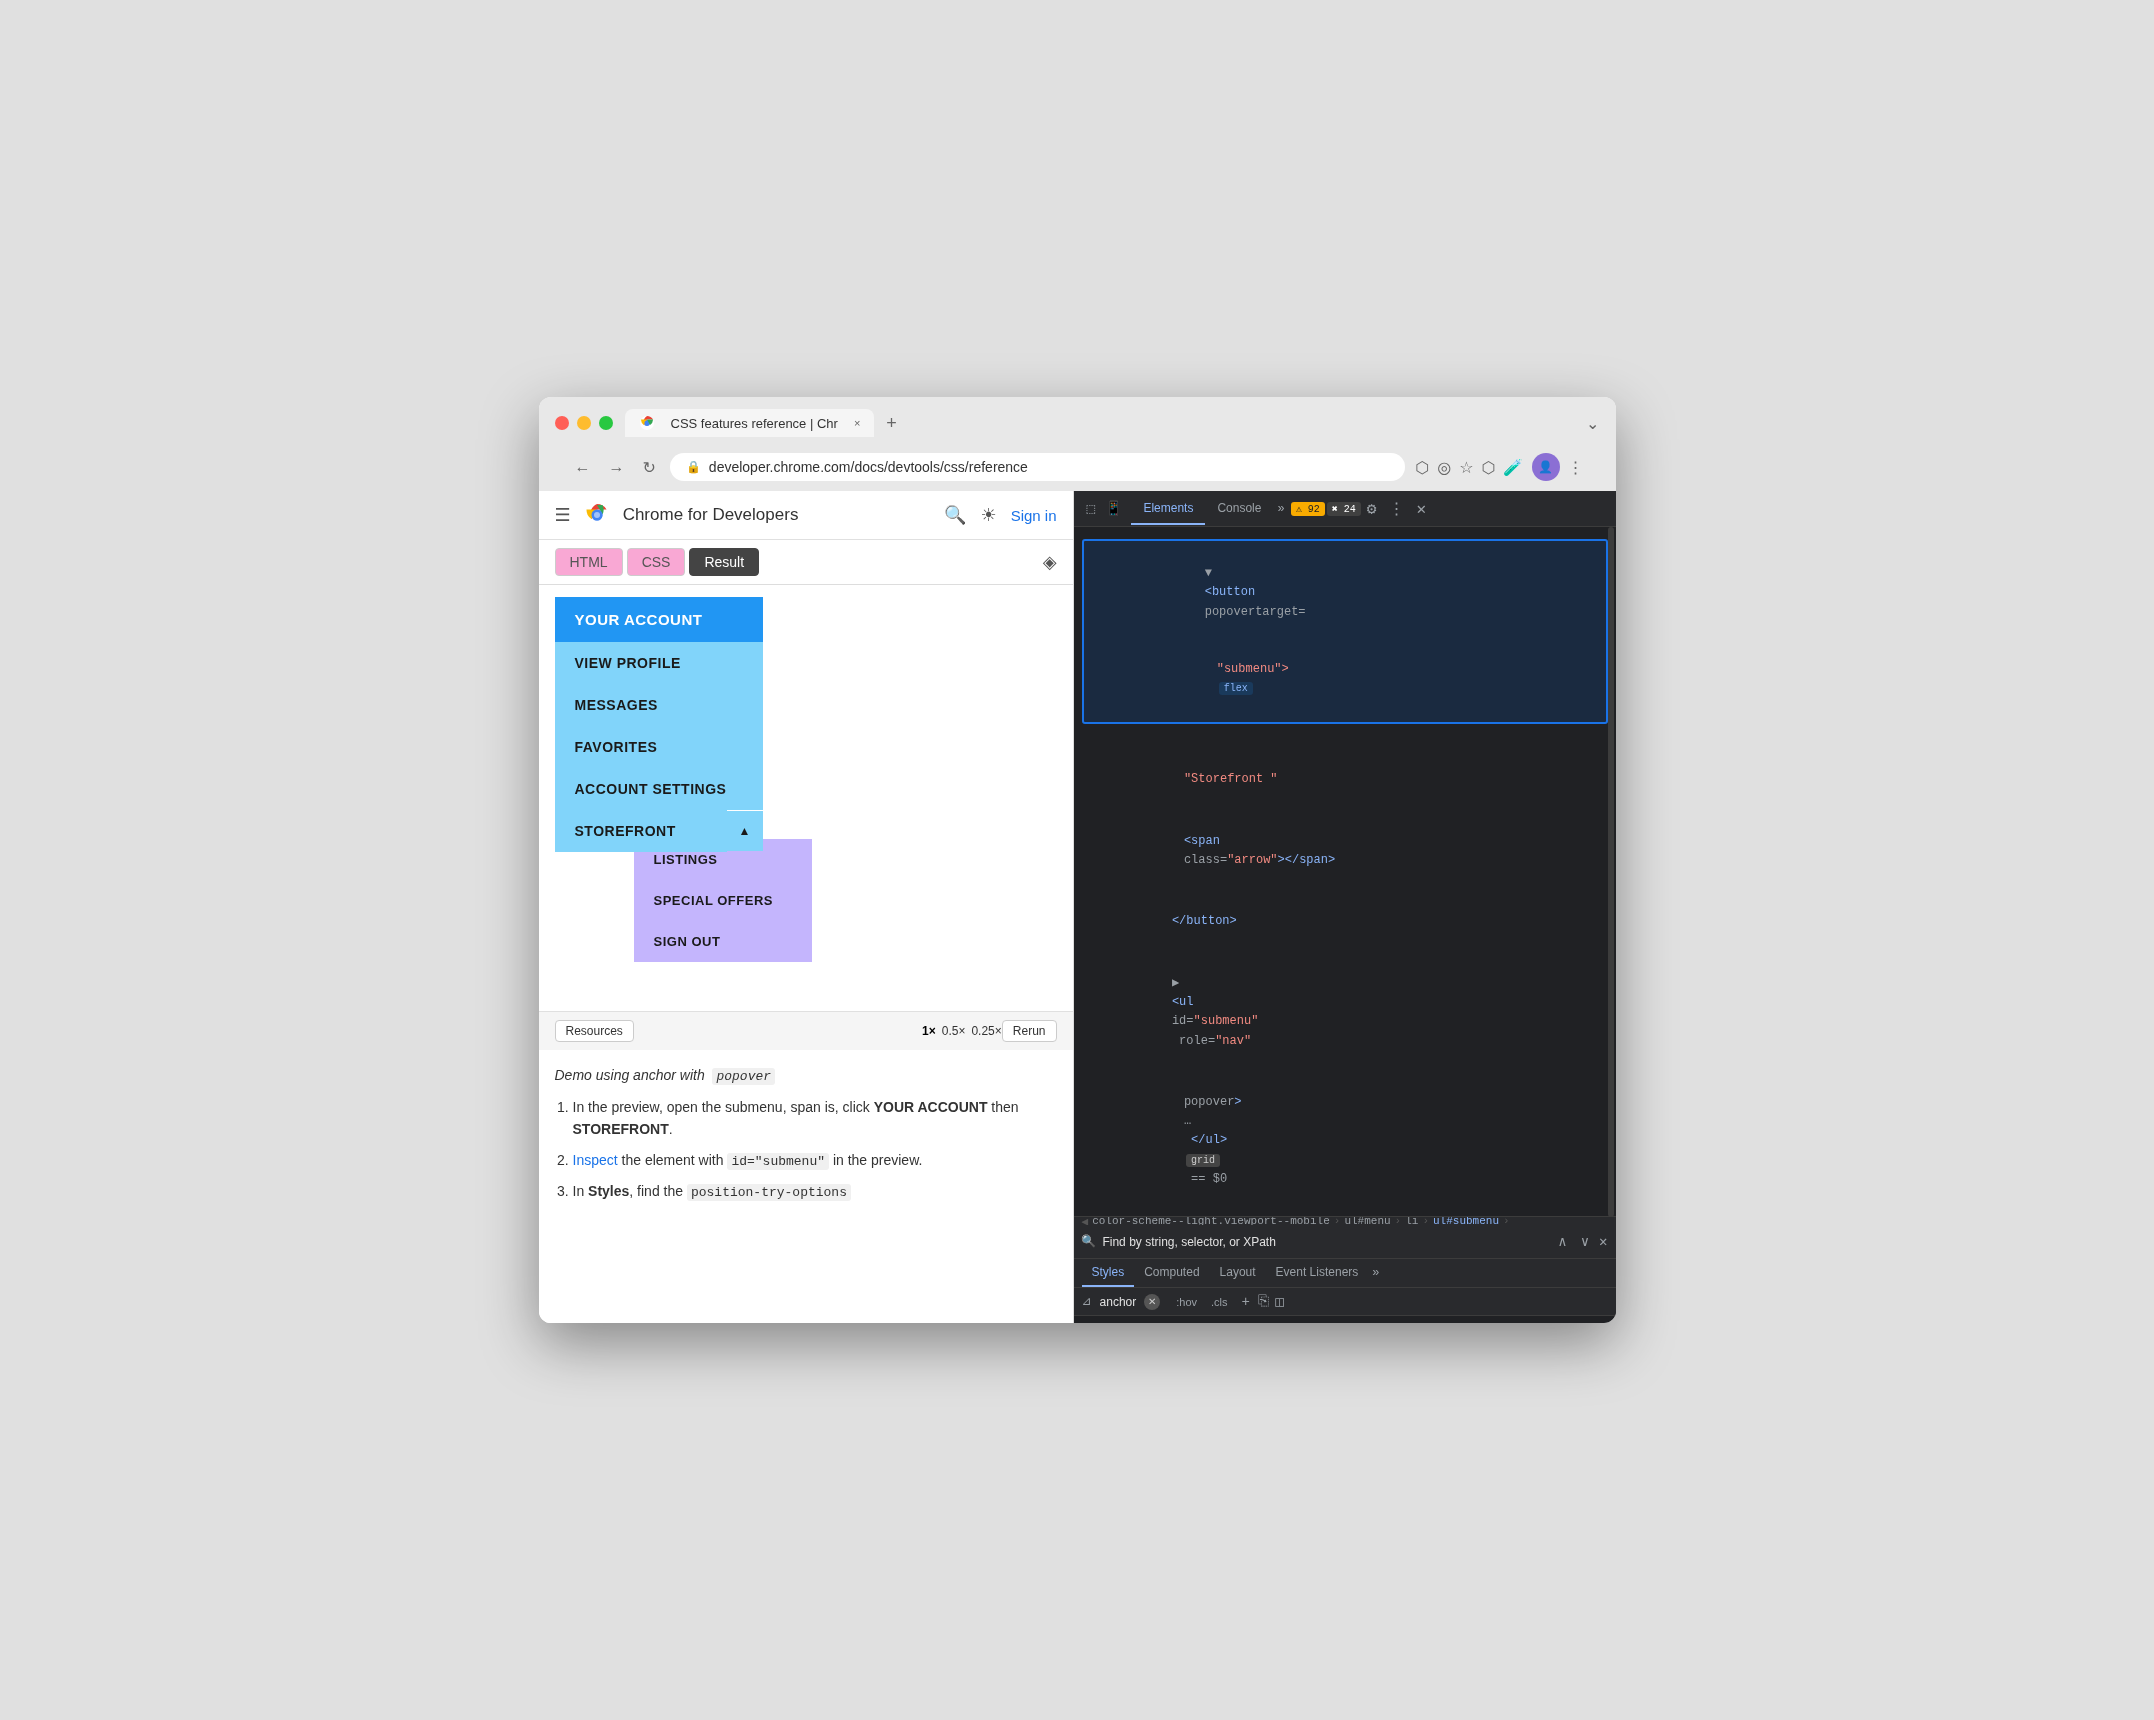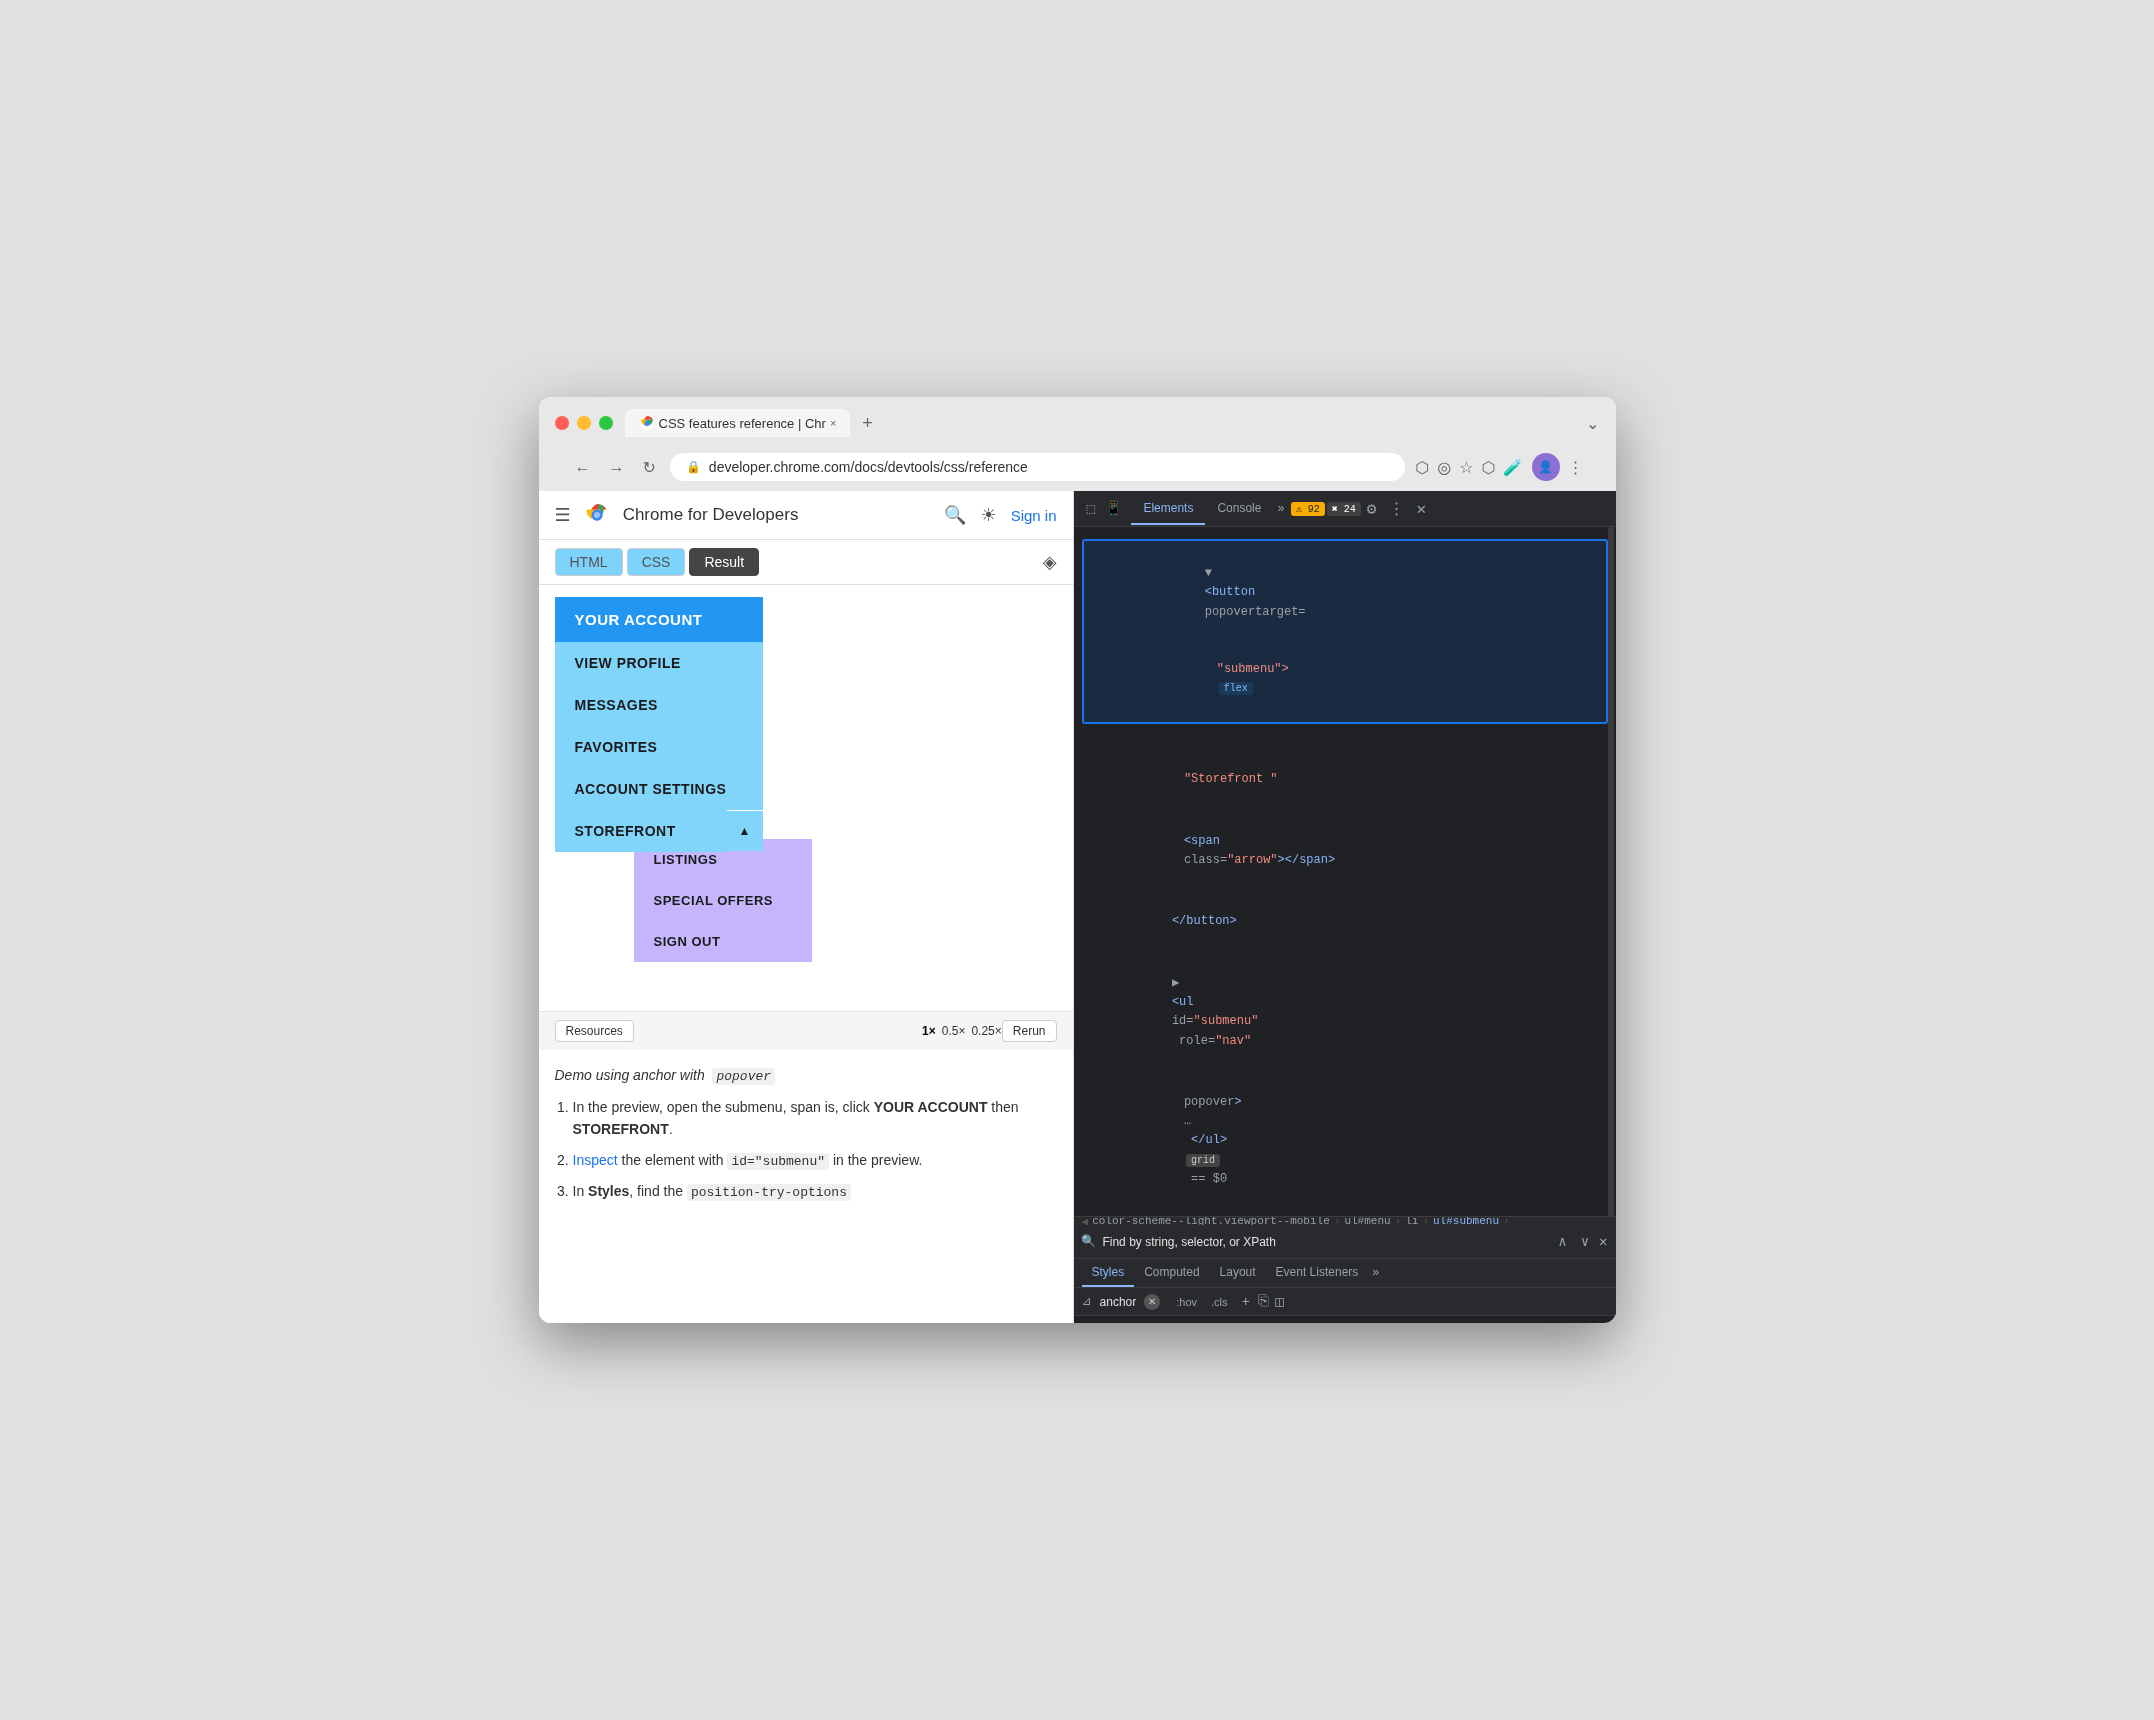--- a/index.html
+++ b/index.html
@@ -56,21 +56,21 @@
       flex: 1;
       gap: 4px;
     }
 
     .tab {
       background: #d0d0d0;
       border-radius: 8px 8px 0 0;
       padding: 6px 14px;
       display: flex;
       align-items: center;
-      gap: 4px;
+      gap: 16px;
       font-size: 13px;
       color: #333;
       cursor: pointer;
     }
 
     .tab.active {
       background: #f5f5f5;
     }
 
     .tab-favicon {
@@ -222,21 +222,21 @@
       border-bottom: 1px solid #ddd;
     }
 
     .code-tab {
       padding: 5px 14px;
       font-size: 14px;
       border: 1px solid #ccc;
       border-radius: 4px;
       cursor: pointer;
       color: #555;
-      background: #7dd3fc;
+      background: #f9a8d4;
     }
 
     .code-tab.active {
       background: #444;
       color: white;
       border-color: #444;
     }
 
     .embed-icon {
       margin-left: auto;

